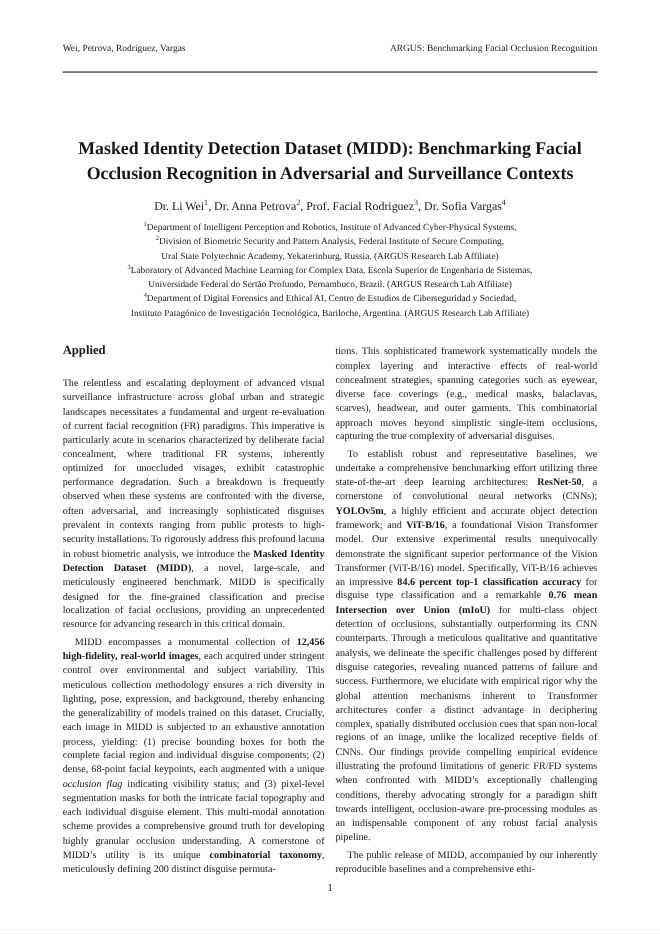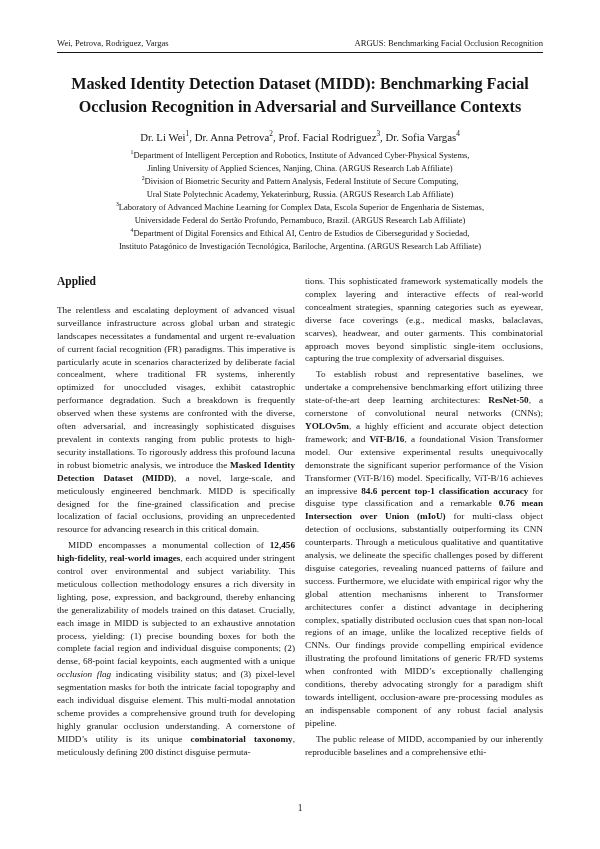--- a/index.html
+++ b/index.html
@@ -19,25 +19,25 @@
     box-sizing: border-box;
     padding: 38px 57px 0 57px;
   }
   
   .running-header {
     display: flex;
     justify-content: space-between;
     font-size: 8.6px;
     line-height: 11px;
     border-bottom: 1px solid #161616;
-    padding-bottom: 3px;
+    padding-bottom: 16px;
   }
   
   .paper-title {
-    margin: 20px auto 0 auto;
+    margin: 58px auto 0 auto;
     max-width: 516px;
     text-align: center;
     font-size: 16.2px;
     font-weight: bold;
     line-height: 22.5px;
   }
   .authors-line {
     margin-top: 12px;
     text-align: center;
     font-size: 10.8px;
@@ -91,21 +91,20 @@
     <span>Wei, Petrova, Rodriguez,  Vargas</span>
     <span>ARGUS: Benchmarking Facial Occlusion Recognition</span>
   </div>
 
   <h1 class="paper-title">Masked Identity Detection Dataset (MIDD): Benchmarking Facial Occlusion Recognition in Adversarial and Surveillance Contexts</h1>
 
   <div class="authors-line"><span>Dr. Li Wei</span><sup>1</sup><span>, Dr. Anna Petrova</span><sup>2</sup><span>, Prof. Facial Rodriguez</span><sup>3</sup><span>, Dr. Sofia Vargas</span><sup>4</sup></div>
 
   <div class="affiliations">
     <div><sup>1</sup><span>Department of Intelligent Perception and Robotics, Institute of Advanced Cyber-Physical Systems,</span></div>
-    <div><span>Jinling University of Applied Sciences, Nanjing, China. (ARGUS Research Lab Affiliate)</span></div>
     <div><sup>2</sup><span>Division of Biometric Security and Pattern Analysis, Federal Institute of Secure Computing,</span></div>
     <div><span>Ural State Polytechnic Academy, Yekaterinburg, Russia. (ARGUS Research Lab Affiliate)</span></div>
     <div><sup>3</sup><span>Laboratory of Advanced Machine Learning for Complex Data, Escola Superior de Engenharia de Sistemas,</span></div>
     <div><span>Universidade Federal do Sertão Profundo, Pernambuco, Brazil. (ARGUS Research Lab Affiliate)</span></div>
     <div><sup>4</sup><span>Department of Digital Forensics and Ethical AI, Centro de Estudios de Ciberseguridad y Sociedad,</span></div>
     <div><span>Instituto Patagónico de Investigación Tecnológica, Bariloche, Argentina. (ARGUS Research Lab Affiliate)</span></div>
   </div>
 
   <div class="columns">
     <div class="col">

